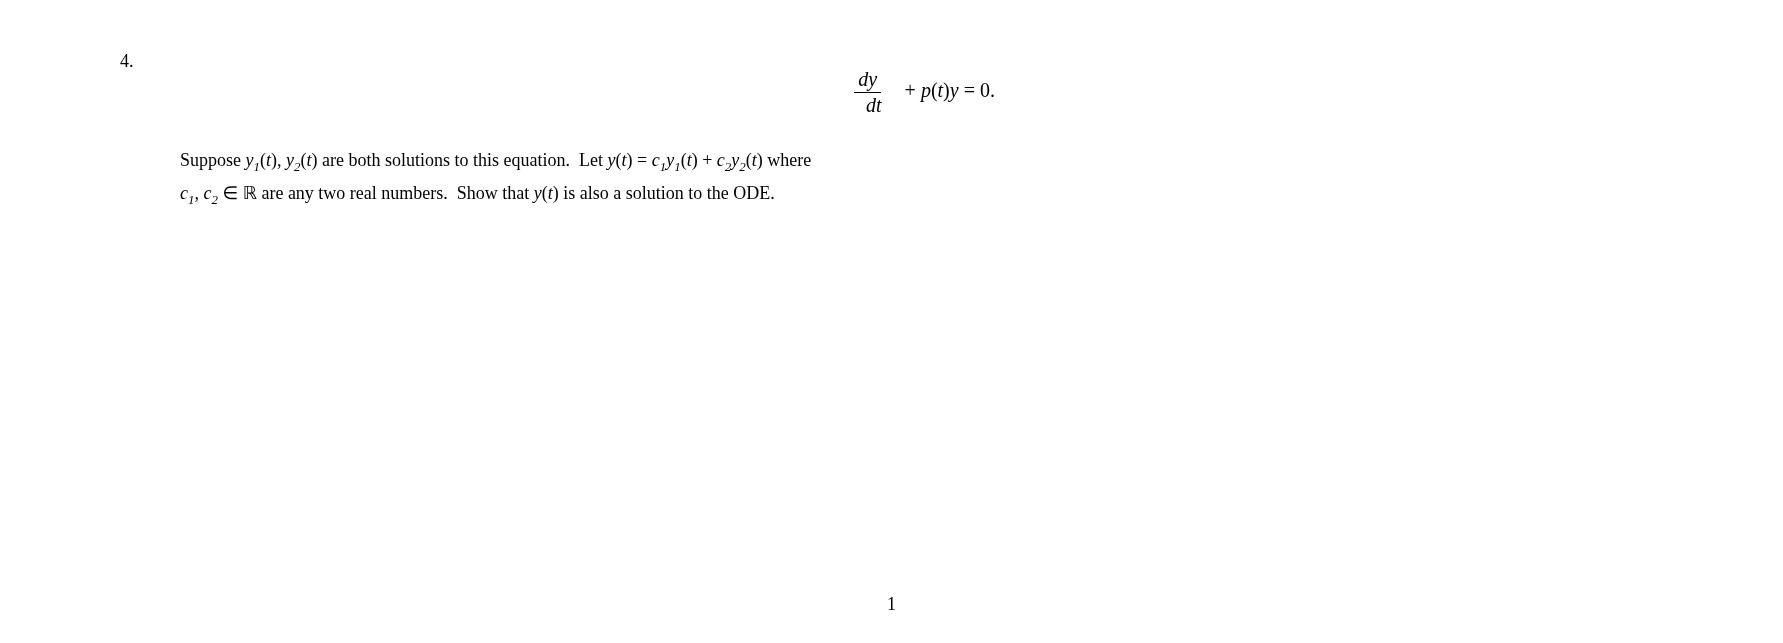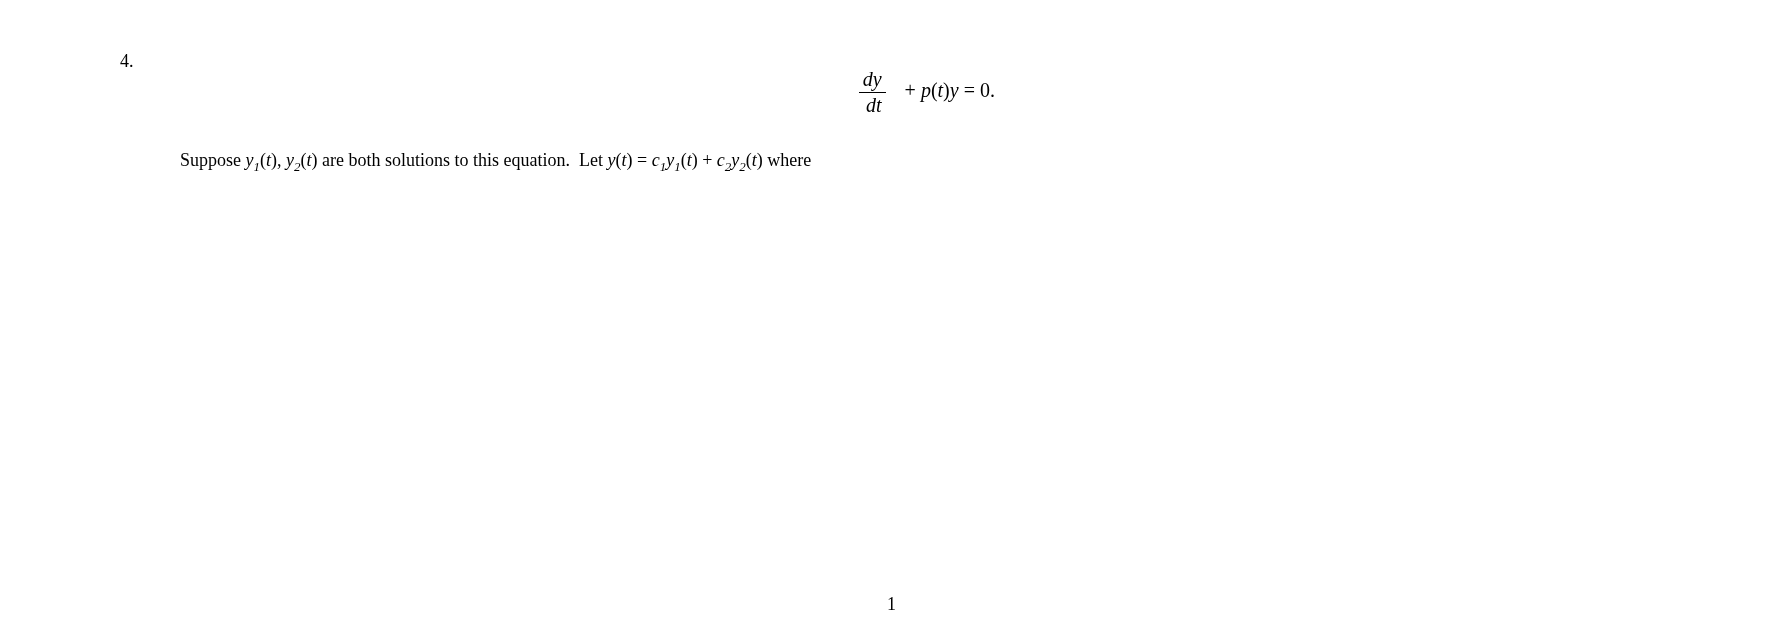--- a/index.html
+++ b/index.html
@@ -48,21 +48,21 @@
 
     .equation-block {
       text-align: center;
       margin: 18px auto 28px auto;
       font-size: 20px;
     }
 
     .fraction {
       display: inline-flex;
       flex-direction: column;
-      align-items: flex-end;
+      align-items: center;
       vertical-align: middle;
       margin: 0 2px;
     }
 
     .fraction .numerator {
       border-bottom: 1.5px solid #000;
       padding: 0 4px 1px 4px;
       font-style: italic;
     }
 
@@ -124,20 +124,27 @@
         <span>
           Suppose <span class="mi">y</span><sub>1</sub>(<span class="mi">t</span>),
           <span class="mi"> y</span><sub>2</sub>(<span class="mi">t</span>)
           are both solutions to this equation. &nbsp;Let
           <span class="mi">y</span>(<span class="mi">t</span>) =
           <span class="mi">c</span><sub>1</sub><span class="mi">y</span><sub>1</sub>(<span class="mi">t</span>) +
           <span class="mi">c</span><sub>2</sub><span class="mi">y</span><sub>2</sub>(<span class="mi">t</span>)
           where
         </span>
         <br>
+        <span>
+          <span class="mi">c</span><sub>1</sub>,
+          <span class="mi">c</span><sub>2</sub>
+          ∈ ℝ are any two real numbers. &nbsp;Show that
+          <span class="mi">y</span>(<span class="mi">t</span>)
+          is also a solution to the ODE.
+        </span>
       </div>
 
     </div>
   </div>
 
 </div>
 
 <div class="page-footer">
   <span>1</span>
 </div>

